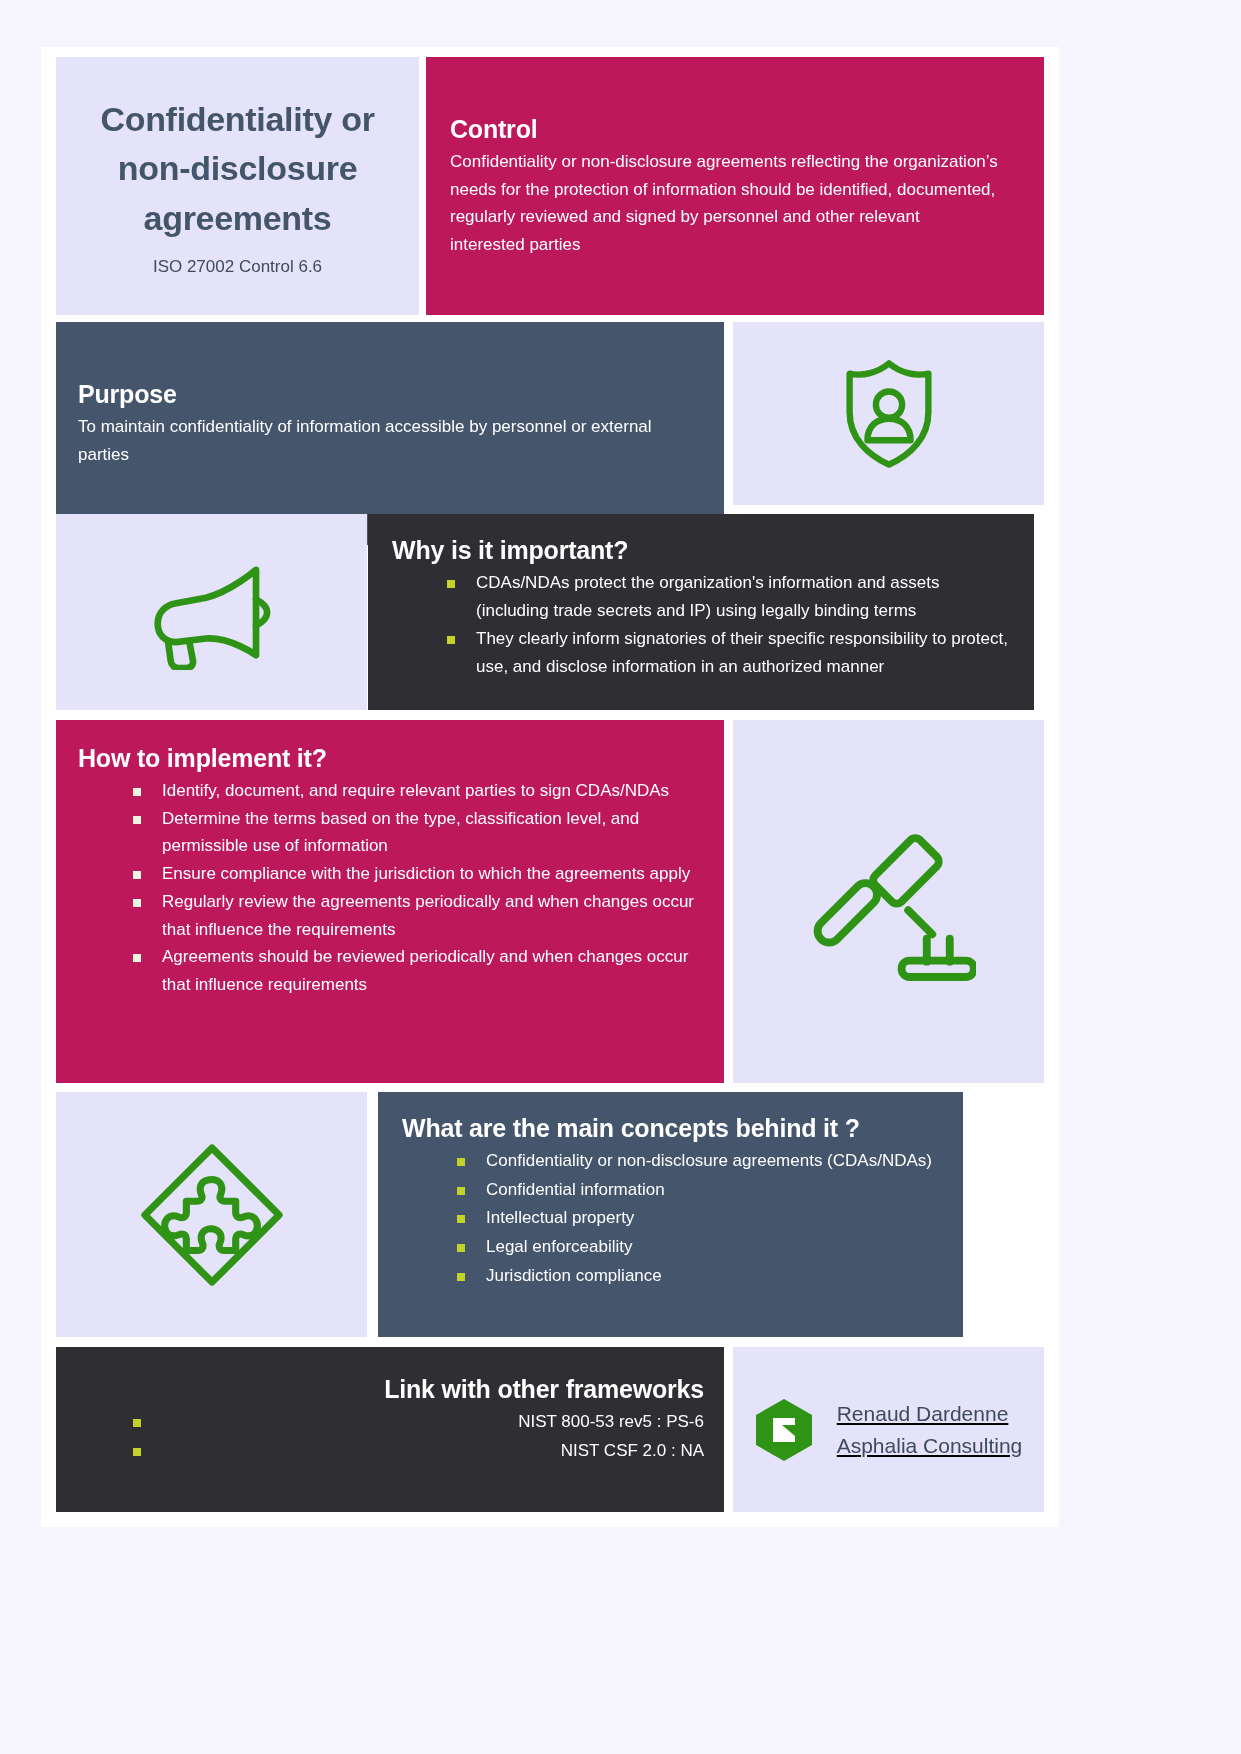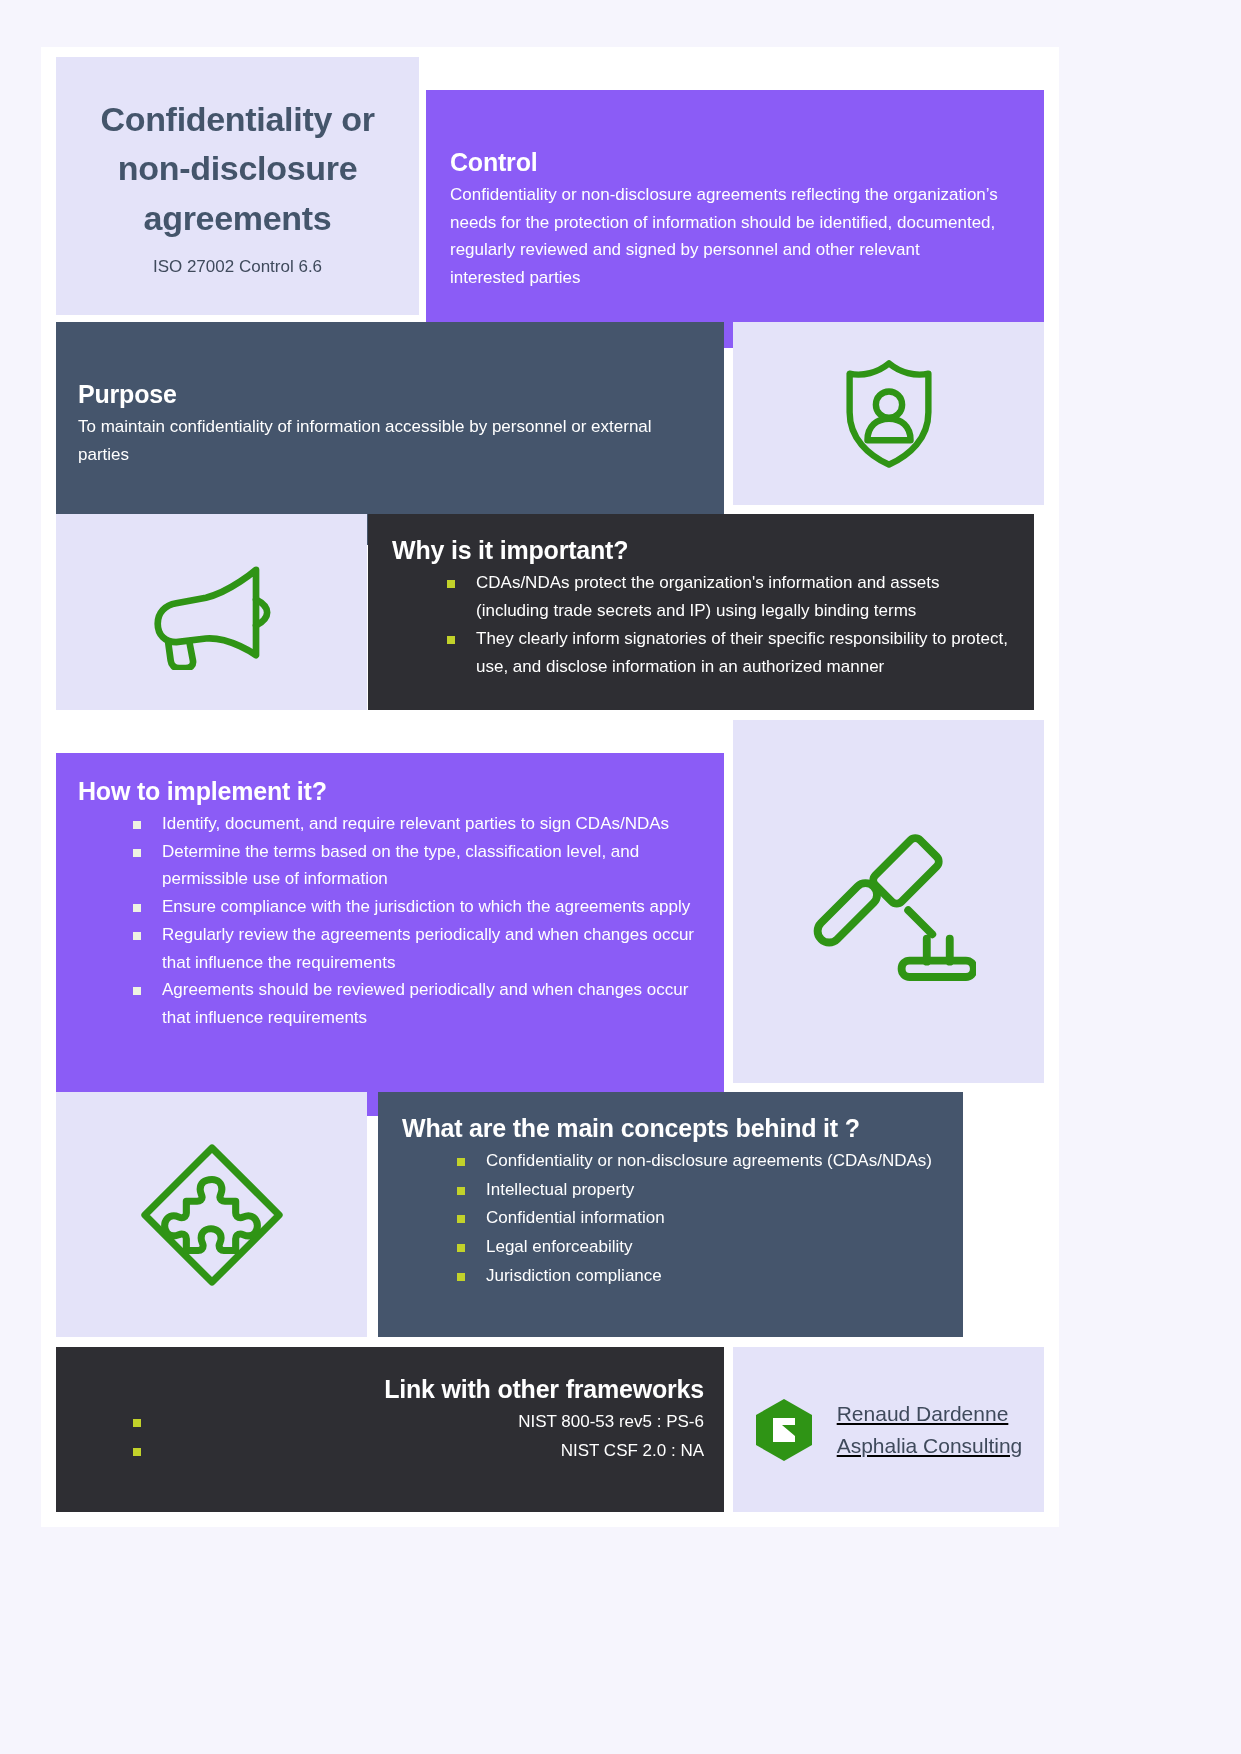--- a/index.html
+++ b/index.html
@@ -23,21 +23,21 @@
     background: #ffffff;
     padding: 0;
   }
 
   
   .card {
     position: absolute;
     box-sizing: border-box;
   }
   .lav   { background: #e4e3f9; }
-  .green { background: #8b5cf6; margin-top: 33px; }
+  .green { background: #be185d; }
   .slate { background: #45556c; }
   .dark  { background: #2e2e33; }
 
   
   .title-card {
     left: 15px; top: 10px; width: 363px; height: 258px;
     display: flex; flex-direction: column;
     align-items: center; justify-content: center;
     padding: 10px 22px;
   }
@@ -246,22 +246,22 @@
         <path d="M38 4 L72 38 L38 72 L4 38 Z"></path>
         <path d="M38 20 C41 20 43 22 43 25 C43 27 42 28 42 29 C42 30 43 31 44.5 31 L50 31 L50 37 C50 38.4 51 39.4 52.5 39.4 C53.5 39.4 54.5 38.4 56.5 38.4 C59 38.4 61 40.5 61 43.5 C61 46.5 59 48.6 56.5 48.6 C54.5 48.6 53.5 47.6 52.5 47.6 C51 47.6 50 48.6 50 50 L50 56 L44 56 C42.6 56 41.6 55 41.6 53.6 C41.6 52.5 42.6 51.5 42.6 49.6 C42.6 47 40.5 45 37.5 45 C34.5 45 32.5 47 32.5 49.6 C32.5 51.5 33.5 52.5 33.5 53.6 C33.5 55 32.5 56 31 56 L25 56 L25 50 C25 48.6 24 47.6 22.6 47.6 C21.5 47.6 20.5 48.6 18.6 48.6 C16 48.6 14 46.5 14 43.5 C14 40.5 16 38.4 18.6 38.4 C20.5 38.4 21.5 39.4 22.6 39.4 C24 39.4 25 38.4 25 37 L25 31 L30.5 31 C32 31 33 30 33 29 C33 28 32 27 32 25 C32 22 34 20 38 20 Z"></path>
       </svg>
     </span>
   </div>
 
   <div class="card slate concepts-card">
     <div class="h-white">What are the main concepts behind it ?</div>
     <ul class="blist bl-yellow wt concepts-list">
       <li>Confidentiality or non-disclosure agreements (CDAs/NDAs)</li>
+      <li>Confidential information</li>
       <li>Intellectual property</li>
-      <li>Confidential information</li>
       <li>Legal enforceability</li>
       <li>Jurisdiction compliance</li>
     </ul>
   </div>
 
   <div class="card dark frameworks-card">
     <div class="h-white">Link with other frameworks</div>
     <ul class="blist bl-yellow wt fw-list concepts-list">
       <li>NIST 800-53 rev5 : PS-6</li>
       <li>NIST CSF 2.0 : NA</li>

